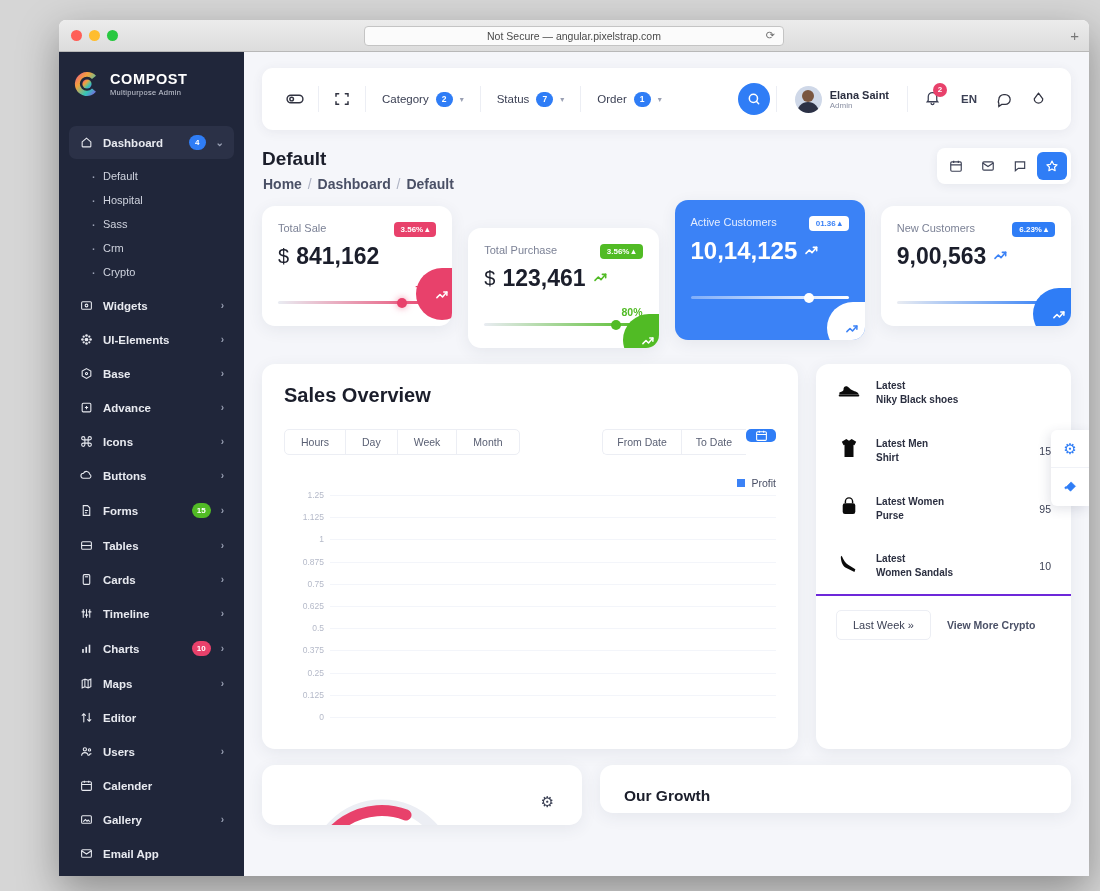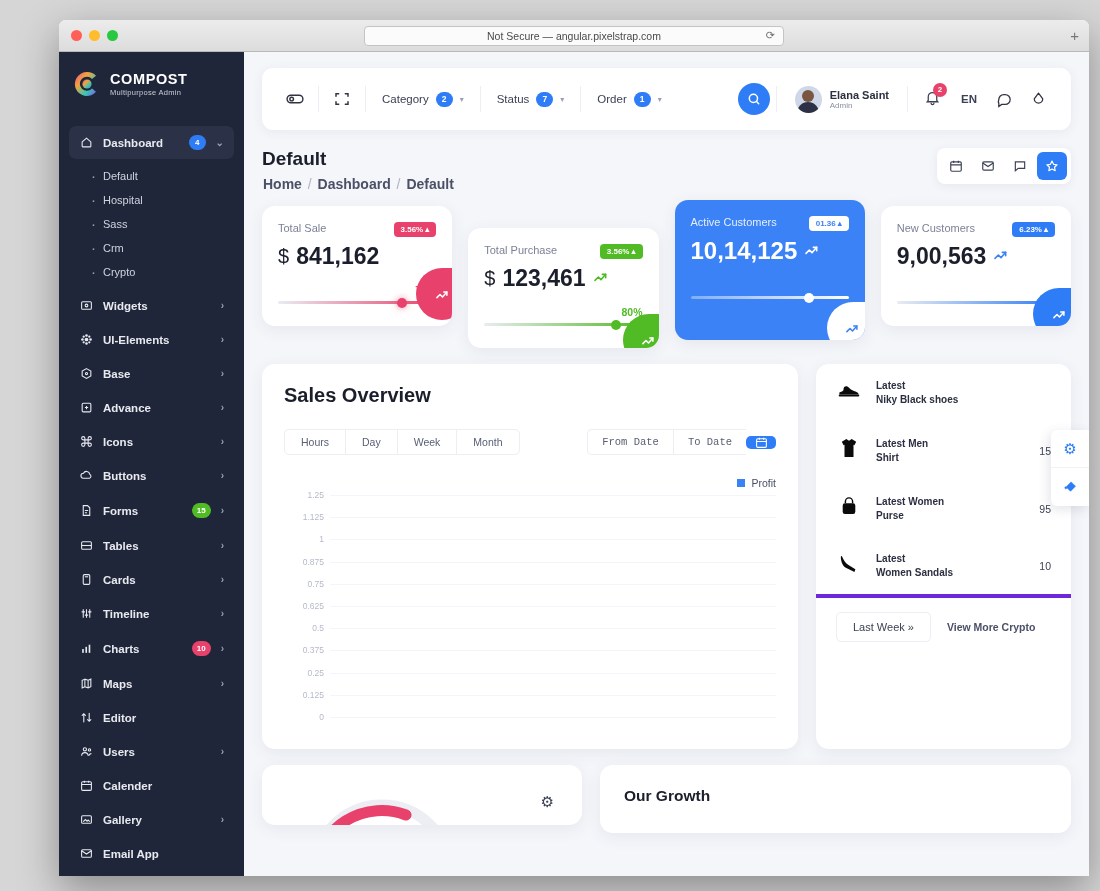--- a/index.html
+++ b/index.html
@@ -202,21 +202,21 @@
   .panel-title { font-size: 20px; font-weight: 700; color: #1b1e2b; }
 
   .chart-ctl { display: flex; align-items: center; margin-top: 22px; }
   .seg { display: flex; border: 1px solid #eceef4; border-radius: 5px; overflow: hidden; }
   .seg-item {
     font-size: 10.5px; color: #5a6074; padding: 6px 16px;
     border-right: 1px solid #eceef4; cursor: pointer; white-space: nowrap;
   }
   .seg-item:last-child { border-right: 0; }
   .ctl-spacer { flex: 1; }
-  .date-group { display: flex; align-items: center; font-family: Liberation Mono, monospace; }
+  .date-group { display: flex; align-items: flex-start; }
   .date-in {
     font-size: 10.5px; color: #5a6074; padding: 6px 14px;
     border: 1px solid #eceef4; border-right: 0; cursor: text;
   }
   .date-in:first-child { border-radius: 5px 0 0 5px; }
   .cal-btn {
     width: 30px; background: #2f7df6; color: #fff; border-radius: 5px;
     display: flex; align-items: center; justify-content: center; cursor: pointer;
   }
   .legend { display: flex; align-items: center; justify-content: flex-end; gap: 6px; margin-top: 22px; font-size: 10.5px; color: #4a5066; }
@@ -237,32 +237,32 @@
   
   .cat-head { padding: 18px 20px 16px; border-bottom: 1px solid #f0f2f7; }
   .cat-row { display: flex; align-items: center; padding: 16px 20px; gap: 14px; }
   .cat-ico { width: 26px; flex: 0 0 26px; font-size: 19px; text-align: center; filter: grayscale(1) brightness(.35); }
   .cat-txt { flex: 1; }
   .cat-l1 { font-size: 10px; font-weight: 700; color: #2b2f40; }
   .cat-l2 { font-size: 10px; font-weight: 700; color: #2b2f40; margin-top: 3px; }
   .cat-num { font-size: 10.5px; color: #3c4155; }
   .cat-foot {
     display: flex; align-items: center; gap: 16px;
-    padding: 14px 20px 18px; border-top: 4px solid #6d28d9;
+    padding: 14px 20px 18px; border-top: 2px solid #6d28d9;
   }
   .lw-btn {
     font-size: 11px; color: #3c4155; border: 1px solid #eceef4;
     border-radius: 5px; padding: 8px 16px; cursor: pointer;
   }
   .vm-link { font-size: 10.5px; font-weight: 700; color: #4a5066; cursor: pointer; }
 
   
   .bottom { display: flex; gap: 18px; margin-top: 16px; }
   .b-left { width: 320px; flex: 0 0 320px; height: 60px; background: #fff; border-radius: 13px; box-shadow: 0 4px 16px rgba(50,60,90,.08); position: relative; overflow: hidden; }
-  .b-right { flex: 1; height: 68px; background: #fff; border-radius: 13px; box-shadow: 0 4px 16px rgba(50,60,90,.08); padding: 22px 24px; }
+  .b-right { flex: 1; height: 48px; background: #fff; border-radius: 13px; box-shadow: 0 4px 16px rgba(50,60,90,.08); padding: 22px 24px; }
   .gauge-arc { position: absolute; left: 40px; top: 30px; width: 160px; height: 80px; }
   .gear-float { position: absolute; right: 28px; top: 28px; font-size: 15px; color: #3c4155; }
   .growth-title { font-size: 15.5px; font-weight: 700; color: #1b1e2b; }
 
   
   .customizer {
     position: absolute; right: 0; top: 378px; width: 38px;
     background: #fff; border-radius: 6px 0 0 6px;
     box-shadow: -2px 3px 12px rgba(50,60,90,.14); z-index: 5;
   }

